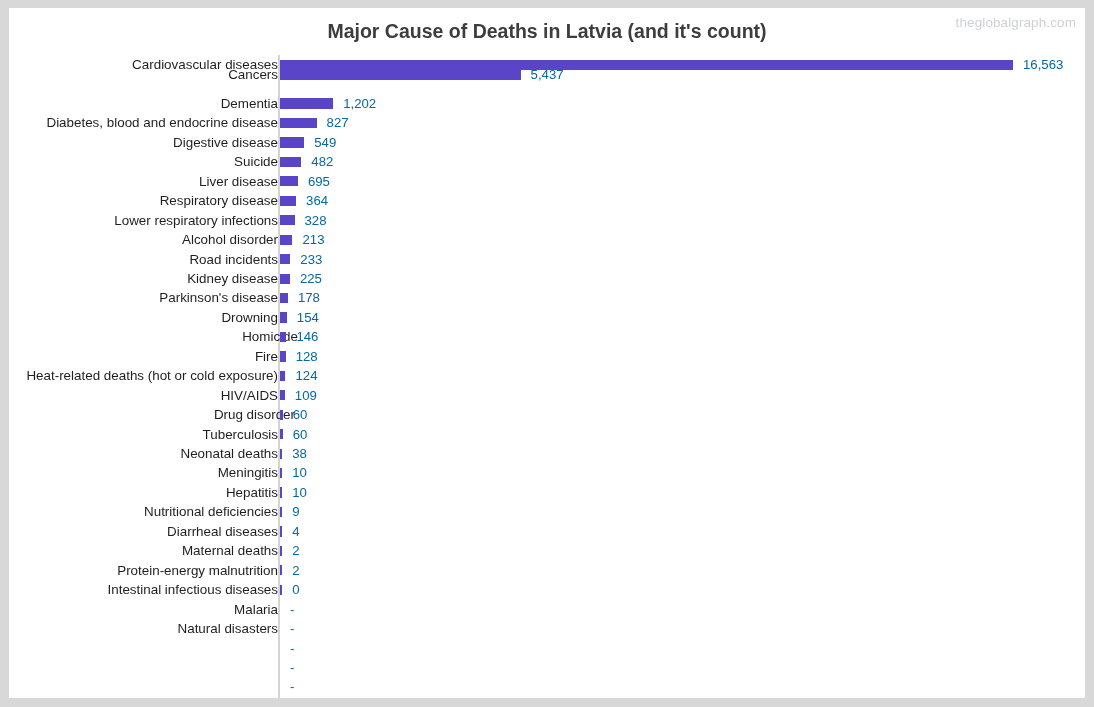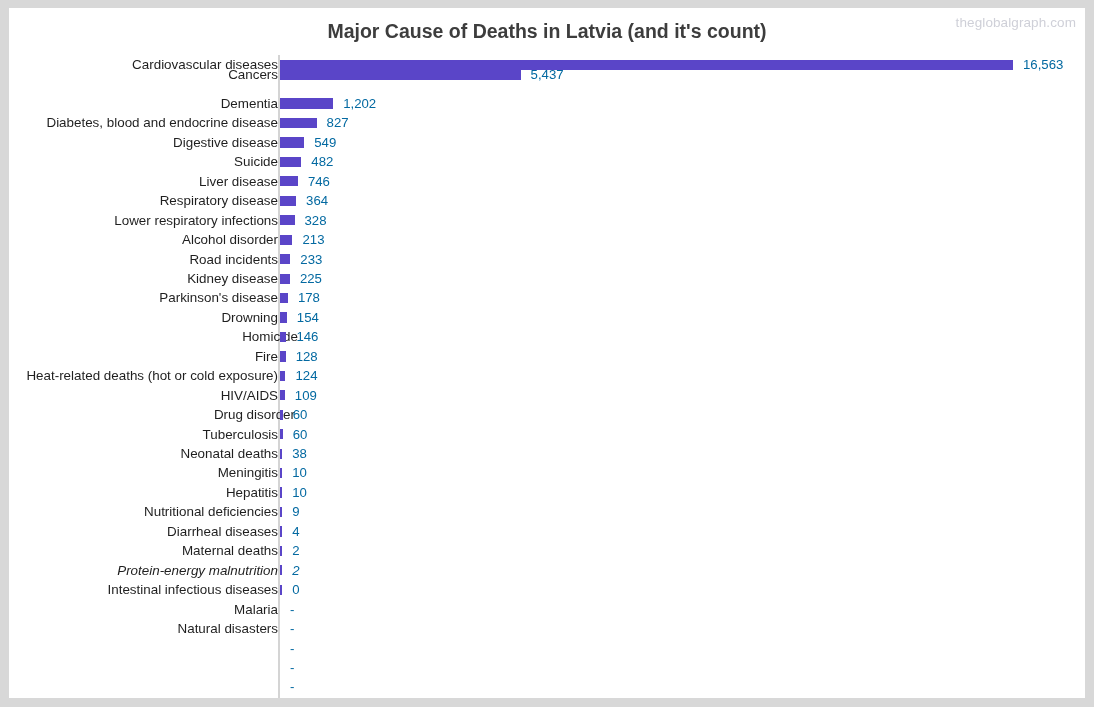--- a/index.html
+++ b/index.html
@@ -127,21 +127,21 @@
         <div class="val-label" style="left: 305.296px;">549</div>
       </div>
       <div class="row" style="top: 97.25px;">
         <div class="cat-label">Suicide</div>
         <div class="bar" style="width: 21.331px;"></div>
         <div class="val-label" style="left: 302.331px;">482</div>
       </div>
       <div class="row" style="top: 116.7px;">
         <div class="cat-label">Liver disease</div>
         <div class="bar" style="width: 17.9234px;"></div>
-        <div class="val-label" style="left: 298.923px;">746</div>
+        <div class="val-label" style="left: 298.923px;">695</div>
       </div>
       <div class="row" style="top: 136.15px;">
         <div class="cat-label">Respiratory disease</div>
         <div class="bar" style="width: 16.1089px;"></div>
         <div class="val-label" style="left: 297.109px;">364</div>
       </div>
       <div class="row" style="top: 155.6px;">
         <div class="cat-label">Lower respiratory infections</div>
         <div class="bar" style="width: 14.5157px;"></div>
         <div class="val-label" style="left: 295.516px;">328</div>
@@ -224,21 +224,21 @@
       <div class="row" style="top: 466.8px;">
         <div class="cat-label">Diarrheal diseases</div>
         <div class="bar" style="width: 2.2px;"></div>
         <div class="val-label" style="left: 283.2px;">4</div>
       </div>
       <div class="row" style="top: 486.25px;">
         <div class="cat-label">Maternal deaths</div>
         <div class="bar" style="width: 2.2px;"></div>
         <div class="val-label" style="left: 283.2px;">2</div>
       </div>
-      <div class="row" style="top: 505.7px; font-style: italic;">
+      <div class="row" style="top: 505.7px;">
         <div class="cat-label">Protein-energy malnutrition</div>
         <div class="bar" style="width: 2.2px;"></div>
         <div class="val-label" style="left: 283.2px;">2</div>
       </div>
       <div class="row" style="top: 525.15px;">
         <div class="cat-label">Intestinal infectious diseases</div>
         <div class="bar" style="width: 2.2px;"></div>
         <div class="val-label" style="left: 283.2px;">0</div>
       </div>
       <div class="row" style="top: 544.6px;">

